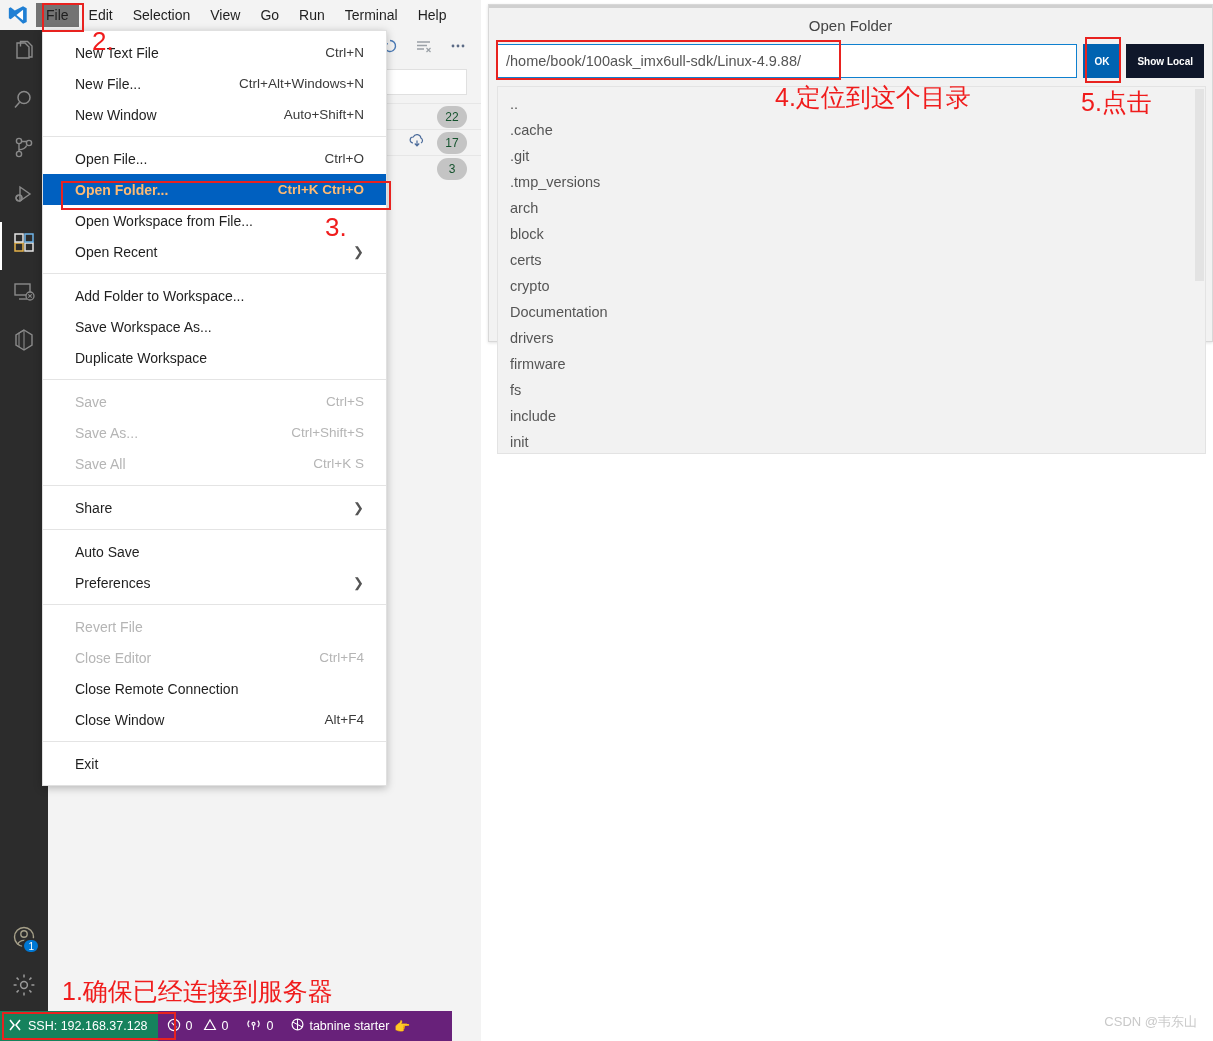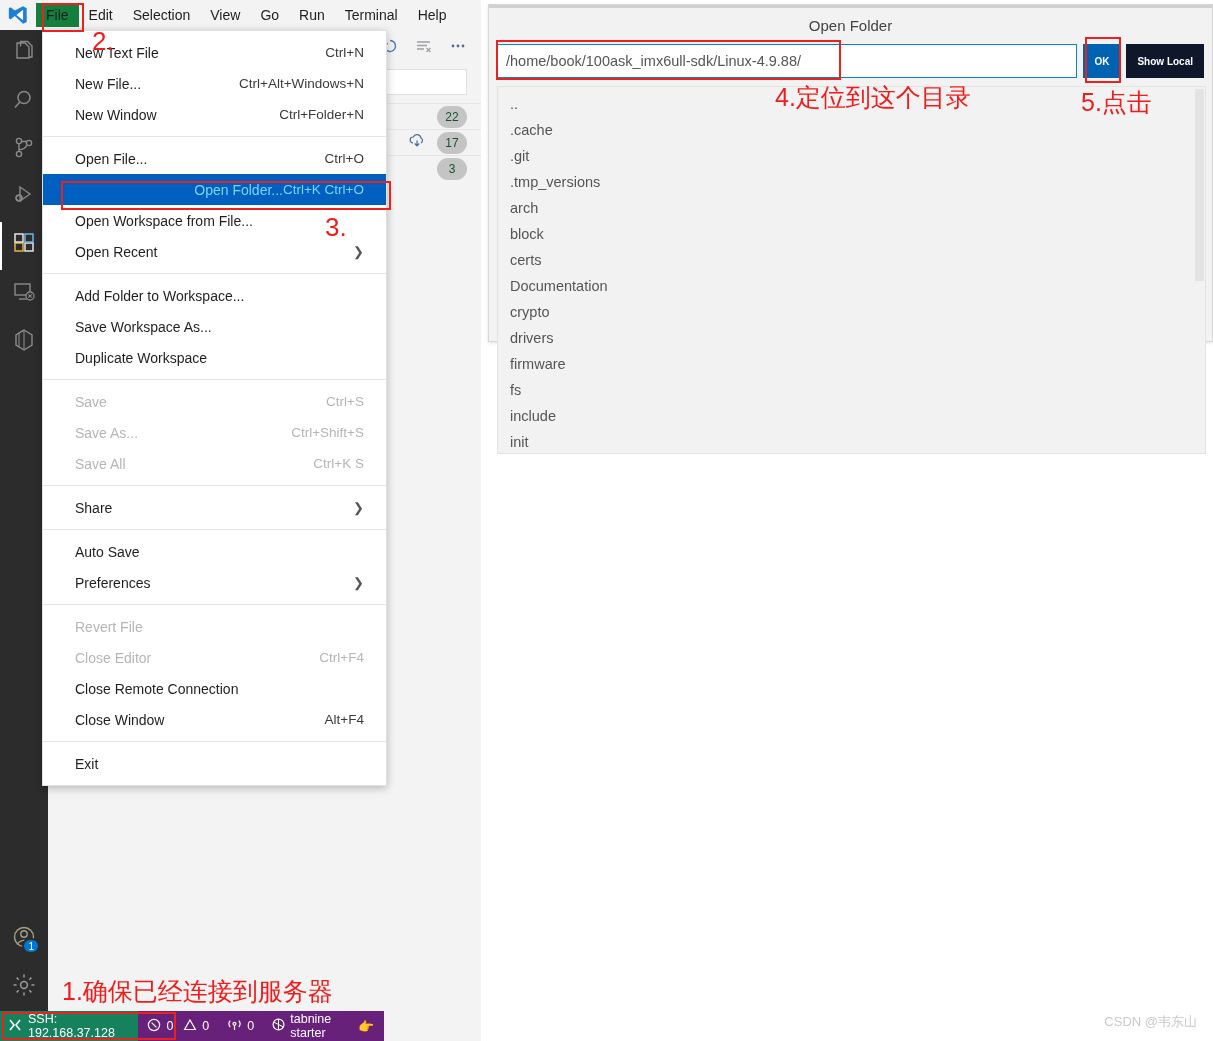--- a/index.html
+++ b/index.html
@@ -19,21 +19,21 @@
   .titlebar {
     position: absolute; left:0; top:0; width:481px; height:30px;
     background:#f3f3f3; display:flex; align-items:center;
   }
   .vscode-logo { width: 36px; height: 30px; display:flex; align-items:center; justify-content:center; }
   .menubar { display:flex; align-items:center; height:30px; }
   .menu-top-item {
     font-size: 14px; color:#1f1f1f; padding: 3px 10px; line-height:18px;
     white-space: nowrap;
   }
-  .menu-top-item.active { background:#15803d; }
+  .menu-top-item.active { background:#737373; }
 
   
   .activitybar {
     position:absolute; left:0; top:30px; width:48px; height:1011px;
     background:#2c2c2c;
   }
   .act-icon {
     width:48px; height:48px; display:flex; align-items:center; justify-content:center;
     position: relative;
   }
@@ -82,27 +82,27 @@
     border: 1px solid #e0e0e0;
   }
   .mi {
     height:31px; display:flex; align-items:center;
     padding: 0 22px 0 32px; position:relative; white-space:nowrap;
   }
   .mi .mi-label { flex:1; }
   .mi .mi-key { color:#3b3b3b; font-size:13.5px; }
   .mi.disabled .mi-label, .mi.disabled .mi-key { color:#b5b5b5; }
   .mi.selected { background:#0060c0; }
-  .mi.selected .mi-label, .mi.selected .mi-key { color:#7dd3fc; font-weight:400;text-align:right; }
+  .mi.selected .mi-label, .mi.selected .mi-key { color:#fdba74; font-weight:700; }
   .mi .chev { font-size:13px; color:#555; }
   .mi-sep { height:1px; background:#e4e4e4; margin:6px 0; }
 
   
   .statusbar {
-    position:absolute; left:0; bottom:0; width:384px; height:30px;
+    position:absolute; left:0; bottom:0; width:452px; height:30px;
     background:#68217a; display:flex; align-items:center; color:#ffffff; font-size:12.5px;
   }
   .sb-remote {
     background:#16825d; height:30px; display:flex; align-items:center; gap:6px;
     padding: 0 10px 0 8px; color:#ffffff; font-size:12.5px;
   }
   .sb-item { display:flex; align-items:center; gap:5px; padding:0 9px; height:30px; }
 
   
   .dialog {
@@ -317,21 +317,21 @@
       <div class="mi">
         <span class="mi-label">New Text File</span>
         <span class="mi-key">Ctrl+N</span>
       </div>
       <div class="mi">
         <span class="mi-label">New File...</span>
         <span class="mi-key">Ctrl+Alt+Windows+N</span>
       </div>
       <div class="mi">
         <span class="mi-label">New Window</span>
-        <span class="mi-key">Ctrl+Folder+N</span>
+        <span class="mi-key">Auto+Shift+N</span>
       </div>
 
       <div class="mi-sep"></div>
 
       <div class="mi">
         <span class="mi-label">Open File...</span>
         <span class="mi-key">Ctrl+O</span>
       </div>
       <div class="mi selected">
         <span class="mi-label">Open Folder...</span>
@@ -476,22 +476,22 @@
       <button class="btn btn-local">Show Local</button>
     </div>
     <div class="file-list">
       <div class="file-row">..</div>
       <div class="file-row">.cache</div>
       <div class="file-row">.git</div>
       <div class="file-row">.tmp_versions</div>
       <div class="file-row">arch</div>
       <div class="file-row">block</div>
       <div class="file-row">certs</div>
+      <div class="file-row">crypto</div>
       <div class="file-row">Documentation</div>
-      <div class="file-row">crypto</div>
       <div class="file-row">drivers</div>
       <div class="file-row">firmware</div>
       <div class="file-row">fs</div>
       <div class="file-row">include</div>
       <div class="file-row">init</div>
       <div class="dlg-scroll-track">
         <div class="dlg-scroll-thumb"></div>
       </div>
     </div>
   </div>

